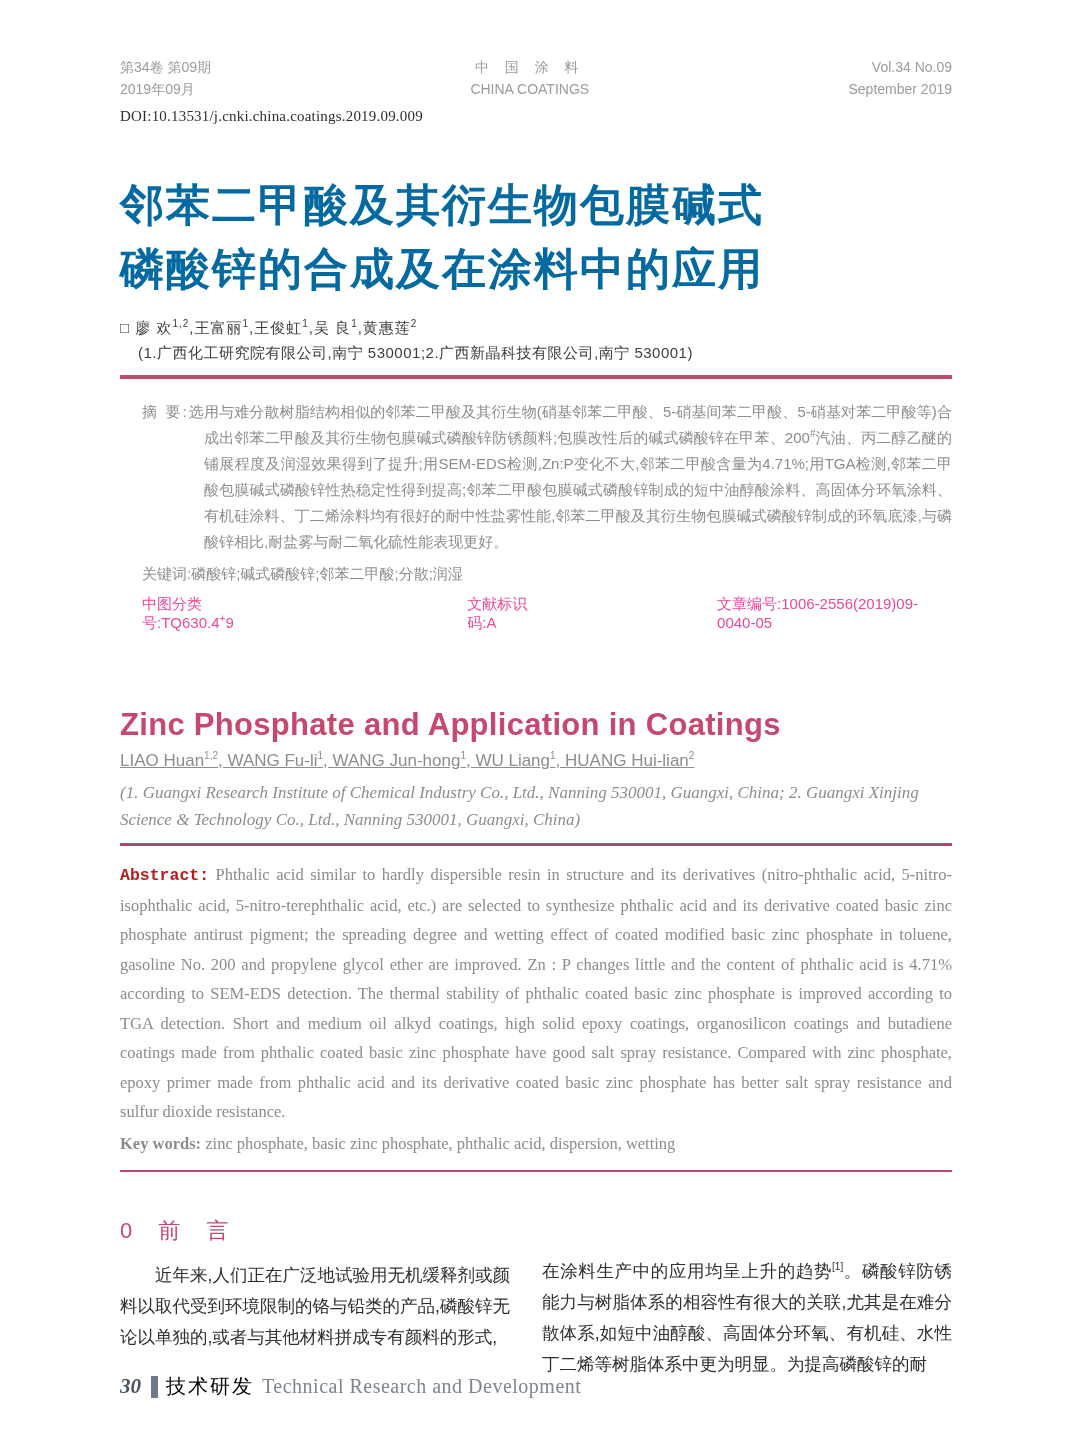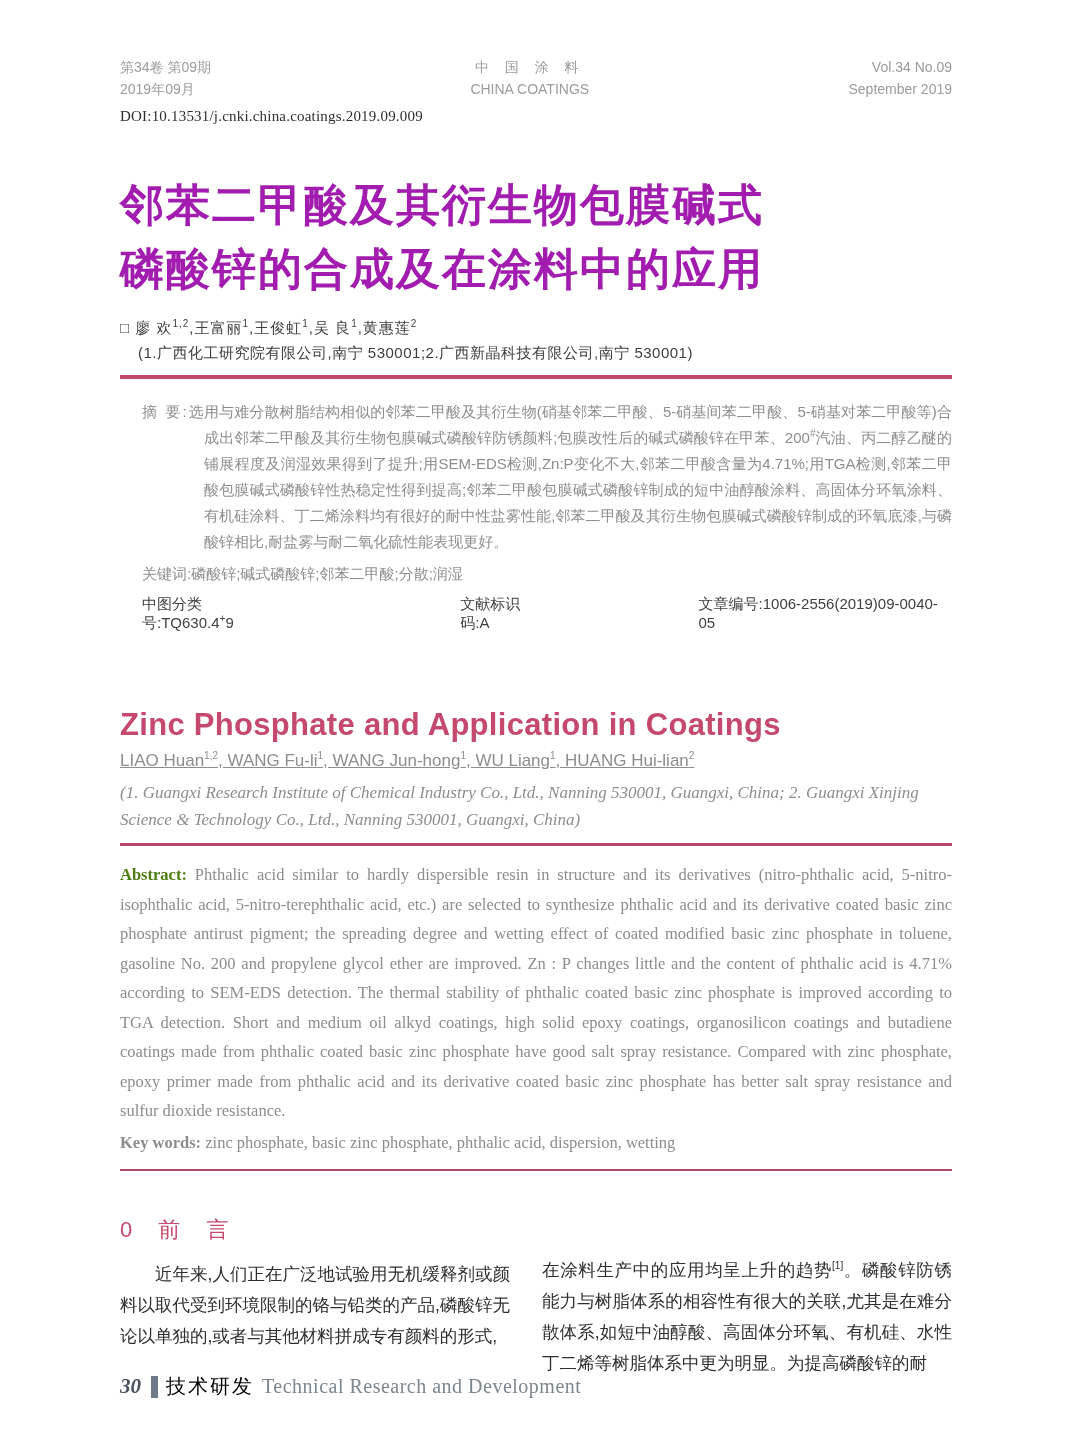--- a/index.html
+++ b/index.html
@@ -13,43 +13,43 @@
     box-sizing:border-box;
     padding:56px 120px 0 120px;
   }
   
   .jhead{display:flex;justify-content:space-between;align-items:flex-start;color:#9b9b9b;font-size:14px;line-height:22px;}
   .jhead .c{text-align:center;}
   .jhead .r{text-align:right;}
   .jhead .cjk{letter-spacing:6px;}
   .doi{margin-top:8px;font-family:"Liberation Serif","DejaVu Serif",serif;font-size:15px;color:#2e2e2e;letter-spacing:.2px;}
   
-  .title-zh{margin-top:48px;color:#a21caf;font-weight:bold;font-size:44px;line-height:64px;letter-spacing:2px;}
+  .title-zh{margin-top:48px;color:#0369a1;font-weight:bold;font-size:44px;line-height:64px;letter-spacing:2px;}
   
   .authors-zh{margin-top:18px;font-size:15px;color:#3d3d3d;letter-spacing:1px;}
   .authors-zh sup{font-size:10px;}
   .affil-zh{margin-top:6px;margin-left:18px;font-size:15px;color:#3d3d3d;letter-spacing:.5px;}
   .rule-thick{height:4px;background:#c04a6b;margin-top:12px;}
   
   .abs-zh{margin:20px 0 0 22px;color:#8d8d8d;font-size:15px;line-height:26px;text-align:justify;}
   .abs-zh p{margin:0;padding-left:62px;text-indent:-62px;}
   .abs-zh .lbl{letter-spacing:2px;}
   .kw-zh{margin:6px 0 0 22px;color:#8d8d8d;font-size:15px;line-height:26px;}
-  .clc-row{display:flex;margin:8px 0 0 22px;color:#404040;font-size:15px;}
+  .clc-row{display:flex;margin:8px 0 0 22px;color:#ec4899;font-size:15px;gap:18px;}
   .clc-row .item2{margin-left:168px;}
   .clc-row .item3{margin-left:150px;}
   sup{font-size:10px;line-height:0;}
   
   .title-en{margin-top:66px;color:#c5496e;font-weight:bold;font-size:31px;line-height:52px;letter-spacing:.3px;}
   .authors-en{margin-top:0;color:#8d8d8d;font-size:17px;text-decoration:underline;}
   .affil-en{margin-top:8px;color:#8d8d8d;font-size:17px;line-height:27px;font-style:italic;font-family:"Liberation Serif","DejaVu Serif",serif;}
   .rule-med{height:3px;background:#b8486a;margin-top:10px;}
   
   .abs-en{margin-top:14px;color:#8c8c8c;font-size:16.5px;line-height:29.5px;text-align:justify;font-family:"Liberation Serif","DejaVu Serif",serif;}
-  .abs-en b{color:#4d7c0f;}
+  .abs-en b{color:#b91c1c;font-family:Liberation Mono, monospace;}
   .kw-en{margin-top:2px;color:#8c8c8c;font-size:16.5px;line-height:29.5px;font-family:"Liberation Serif","DejaVu Serif",serif;}
   .rule-thin{height:2px;background:#b8486a;margin-top:12px;}
   
   .cols{display:flex;margin-top:40px;}
   .col{width:50%;box-sizing:border-box;}
   .col.left{padding-right:26px;}
   .col.right{padding-left:6px;}
   .sec-head{color:#c5496e;font-weight:normal;font-size:22px;letter-spacing:10px;margin:4px 0 14px 0;}
   .body-para{color:#2f2f2f;font-size:17.5px;line-height:31px;text-align:justify;margin:0;}
   .body-para.indent{text-indent:2em;}

